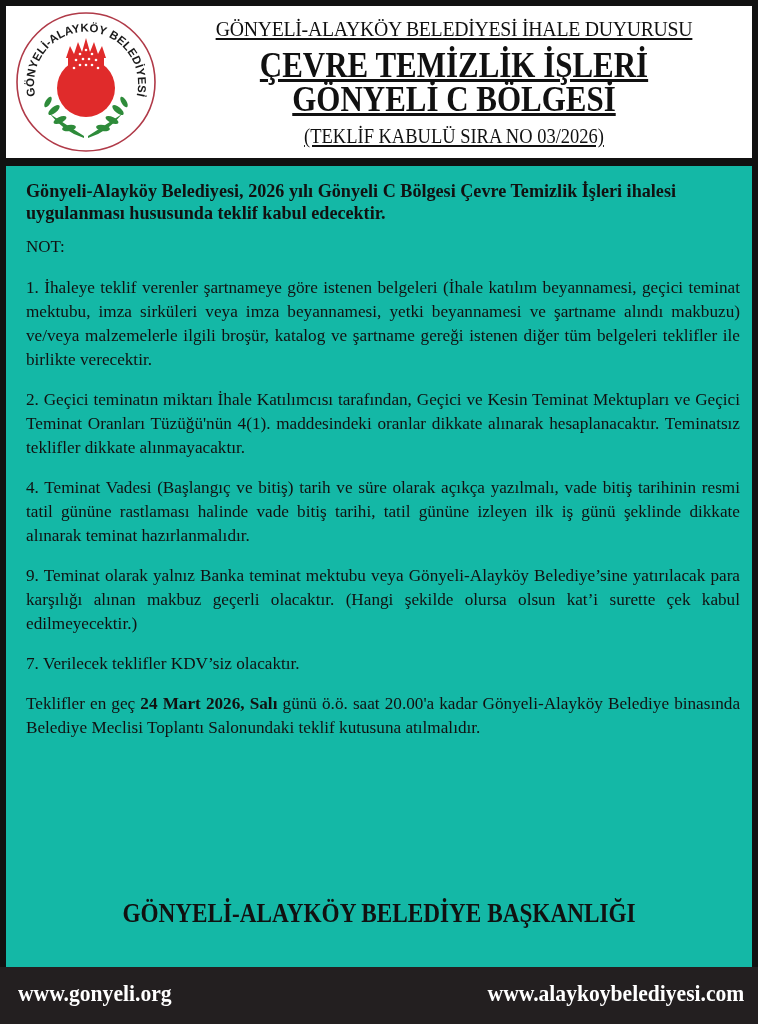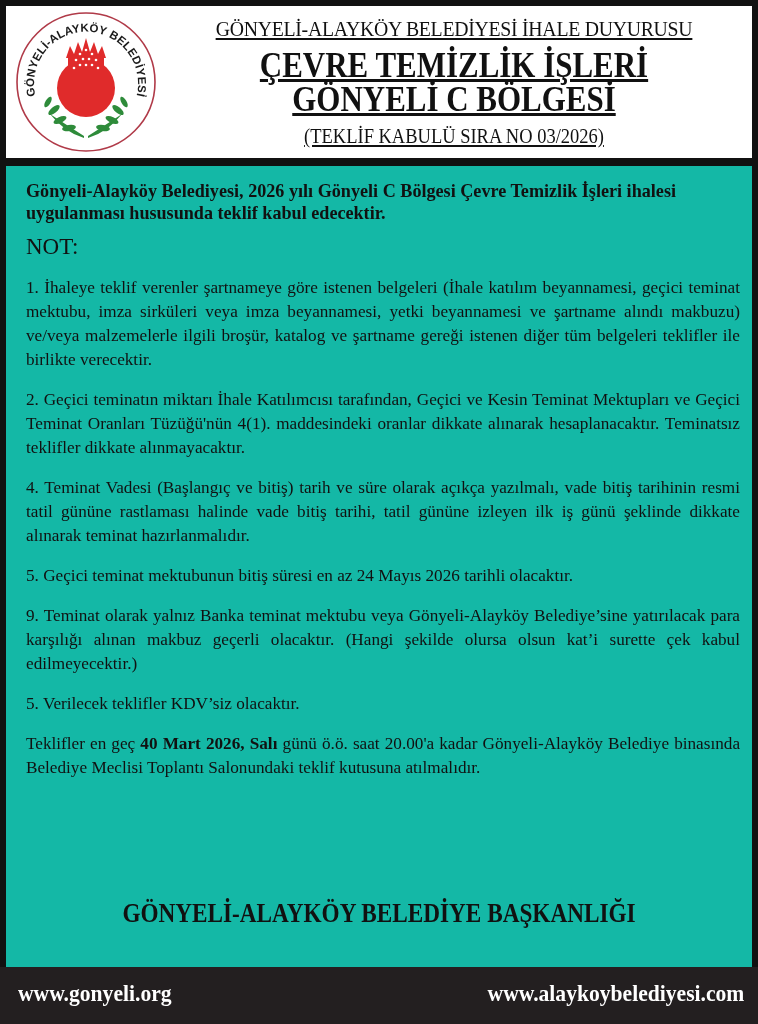--- a/index.html
+++ b/index.html
@@ -7,21 +7,21 @@
     .page { position: relative; width: 758px; height: 1024px; background: #111; }
     .header { position: absolute; left: 6px; top: 6px; width: 746px; height: 152px; background: #fff; }
     .logo { position: absolute; left: 8px; top: 4px; width: 144px; height: 144px; }
     .head-text { position: absolute; left: 150px; right: 0; top: 0; text-align: center; text-decoration: underline; }
     .h-sup { font-size: 21.5px; margin-top: 10px; letter-spacing: -0.3px; line-height: 26px; transform: scaleX(0.92); transform-origin: center; white-space: nowrap; }
     .h-title { font-size: 36px; font-weight: bold; line-height: 34px; margin-top: 6px; transform: scaleX(0.86); transform-origin: center; white-space: nowrap; }
     .h-sub { font-size: 21px; margin-top: 8px; line-height: 24px; transform: scaleX(0.88); transform-origin: center; white-space: nowrap; }
     .body { position: absolute; left: 6px; top: 166px; width: 746px; height: 801px; background: #14b8a6; }
     .content { position: absolute; left: 20px; width: 714px; top: 14px; }
     .lead { font-size: 19.5px; font-weight: bold; line-height: 22px; margin: 0; transform: scaleX(0.93); transform-origin: left; width: 107.5%; }
-    .note { font-size: 23px; line-height: 21px; margin: 12px 0 0 0; }
+    .note { font-size: 17px; line-height: 21px; margin: 12px 0 0 0; }
     p.para { font-size: 17.2px; line-height: 24px; margin: 16px 0 0 0; text-align: justify; text-align-last: left; }
     p.para.first { margin-top: 19px; }
     .sign { position: absolute; left: 0; right: 0; top: 732px; text-align: center; font-size: 27px; font-weight: bold; transform: scaleX(0.86); white-space: nowrap; }
     .footer { position: absolute; left: 0; top: 967px; width: 758px; height: 57px; background: #231f20; color: #fff; text-decoration: underline; }
     .footer .link { position: absolute; top: 12px; font-size: 24px; font-weight: bold; line-height: 28px; color: #fff; text-decoration: none; white-space: nowrap; }
     .footer .left { left: 18px; transform: scaleX(0.9); transform-origin: left; }
     .footer .right { right: 14px; transform: scaleX(0.9); transform-origin: right; }
     b { font-weight: bold; }
   </style>
 </head>
@@ -80,24 +80,23 @@
     </div>
   </div>
 
   <div class="body">
     <div class="content">
       <p class="lead">Gönyeli-Alayköy Belediyesi, 2026 yılı Gönyeli C Bölgesi Çevre Temizlik İşleri ihalesi uygulanması hususunda teklif kabul edecektir.</p>
       <div class="note">NOT:</div>
       <p class="para first">1. İhaleye teklif verenler şartnameye göre istenen belgeleri (İhale katılım beyannamesi, geçici teminat mektubu, imza sirküleri veya imza beyannamesi, yetki beyannamesi ve şartname alındı makbuzu) ve/veya malzemelerle ilgili broşür, katalog ve şartname gereği istenen diğer tüm belgeleri teklifler ile birlikte verecektir.</p>
       <p class="para">2. Geçici teminatın miktarı İhale Katılımcısı tarafından, Geçici ve Kesin Teminat Mektupları ve Geçici Teminat Oranları Tüzüğü'nün 4(1). maddesindeki oranlar dikkate alınarak hesaplanacaktır. Teminatsız teklifler dikkate alınmayacaktır.</p>
       <p class="para">4. Teminat Vadesi (Başlangıç ve bitiş) tarih ve süre olarak açıkça yazılmalı, vade bitiş tarihinin resmi tatil gününe rastlaması halinde vade bitiş tarihi, tatil gününe izleyen ilk iş günü şeklinde dikkate alınarak teminat hazırlanmalıdır.</p>
-      <p class="para">5. Geçici teminat mektubunun bitiş süresi en az 24 Mayıs 2026 tarihli olacaktır.</p>
       <p class="para">9. Teminat olarak yalnız Banka teminat mektubu veya Gönyeli-Alayköy Belediye’sine yatırılacak para karşılığı alınan makbuz geçerli olacaktır. (Hangi şekilde olursa olsun kat’i surette çek kabul edilmeyecektir.)</p>
-      <p class="para">5. Verilecek teklifler KDV’siz olacaktır.</p>
-      <p class="para"><span>Teklifler en geç </span><b>40 Mart 2026, Salı</b><span> günü ö.ö. saat 20.00'a kadar Gönyeli-Alayköy Belediye binasında Belediye Meclisi Toplantı Salonundaki teklif kutusuna atılmalıdır.</span></p>
+      <p class="para">7. Verilecek teklifler KDV’siz olacaktır.</p>
+      <p class="para"><span>Teklifler en geç </span><b>24 Mart 2026, Salı</b><span> günü ö.ö. saat 20.00'a kadar Gönyeli-Alayköy Belediye binasında Belediye Meclisi Toplantı Salonundaki teklif kutusuna atılmalıdır.</span></p>
     </div>
     <div class="sign">GÖNYELİ-ALAYKÖY BELEDİYE BAŞKANLIĞI</div>
   </div>
 
   <div class="footer">
     <a class="link left">www.gonyeli.org</a>
     <a class="link right">www.alaykoybelediyesi.com</a>
   </div>
 
 </div>

